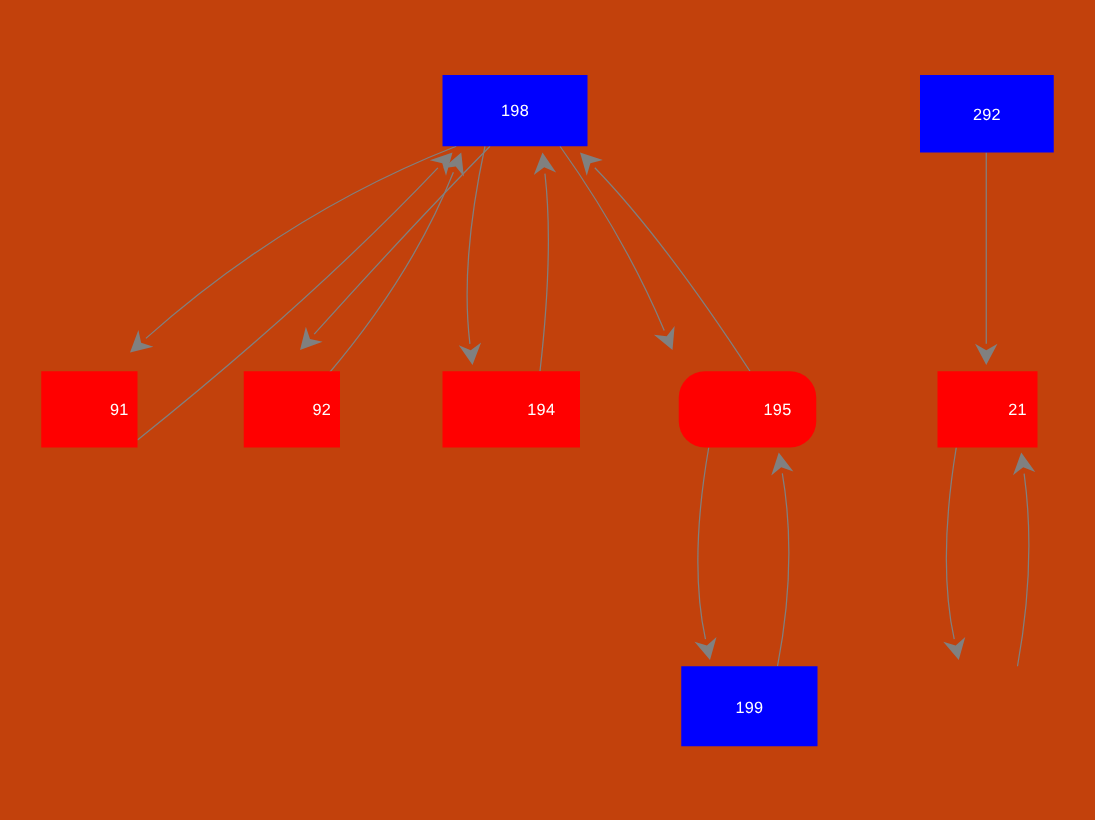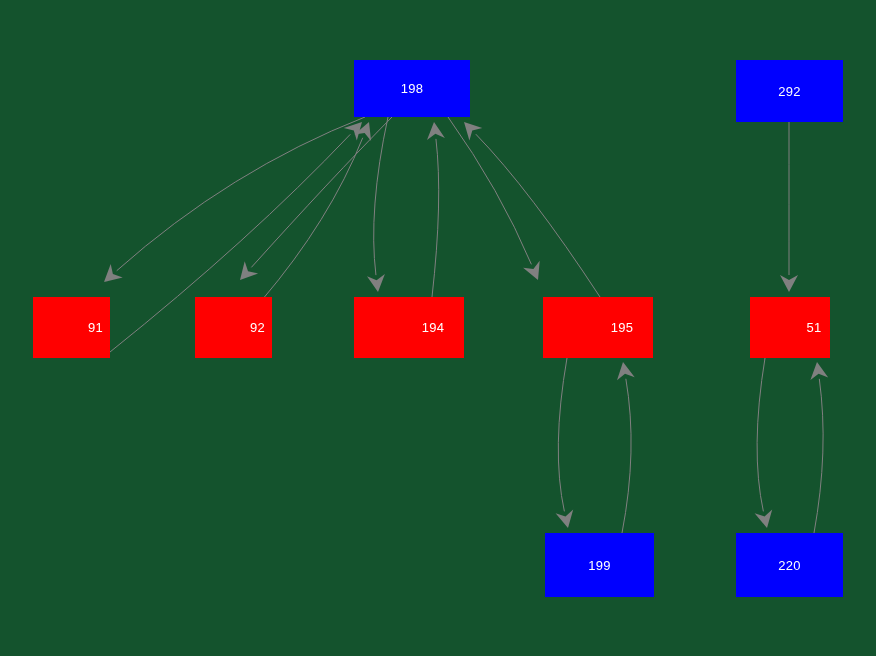--- a/index.html
+++ b/index.html
@@ -1,19 +1,19 @@
 <!DOCTYPE html>
 <html><head>
 <meta charset="utf-8">
 <title>Graph Diagram</title>
 <style>
   html,body{margin:0;padding:0;background:#ffffff;}
   body{width:876px;height:656px;overflow:hidden;
        font-family:"Liberation Sans","DejaVu Sans",sans-serif;}
-  #stage{position:relative;width:876px;height:656px;background:#14532d;}
+  #stage{position:relative;width:876px;height:656px;background:#c2410c;}
   #edges{position:absolute;left:0;top:0;width:876px;height:656px;}
   .node{position:absolute;display:flex;align-items:center;justify-content:center;
         color:#ffffff;font-size:13px;font-weight:400;line-height:1;
         letter-spacing:0.2px;box-sizing:border-box;}
   .node-blue{background:#0000ff;}
   .node-red{background:#ff0000;padding-left:48px;}
   .node-label{pointer-events:none;}
 </style>
 </head>
 <body>
@@ -55,25 +55,22 @@
     </div>
     <div class="node node-red" style="left: 33px; top: 297px; width: 77px; height: 61px;">
       <span class="node-label">91</span>
     </div>
     <div class="node node-red" style="left: 195px; top: 297px; width: 77px; height: 61px; align-items: center;">
       <span class="node-label">92</span>
     </div>
     <div class="node node-red" style="left: 354px; top: 297px; width: 110px; height: 61px;">
       <span class="node-label">194</span>
     </div>
-    <div class="node node-red" style="left: 543px; top: 297px; width: 110px; height: 61px;">
+    <div class="node node-red" style="left: 543px; top: 297px; width: 110px; height: 61px; border-radius: 21px;">
       <span class="node-label">195</span>
     </div>
     <div class="node node-red" style="left: 750px; top: 297px; width: 80px; height: 61px;">
-      <span class="node-label">51</span>
+      <span class="node-label">21</span>
     </div>
     <div class="node node-blue" style="left: 545px; top: 533px; width: 109px; height: 64px;">
       <span class="node-label">199</span>
     </div>
-    <div class="node node-blue" style="left: 736px; top: 533px; width: 107px; height: 64px;">
-      <span class="node-label">220</span>
-    </div>
   </div>
 
 </body></html>

